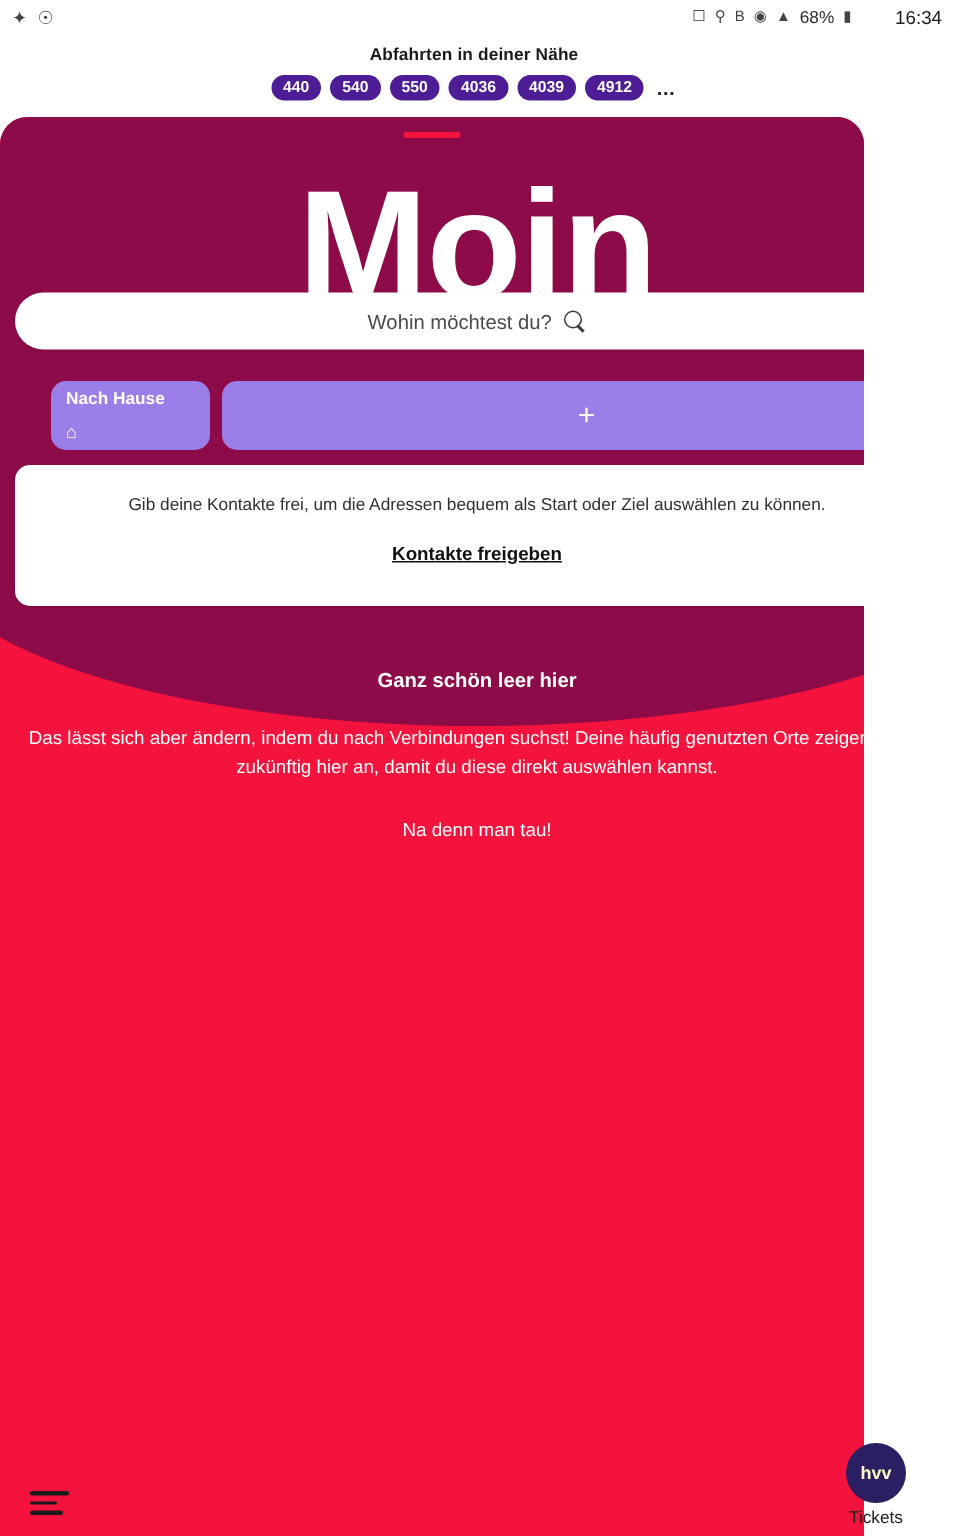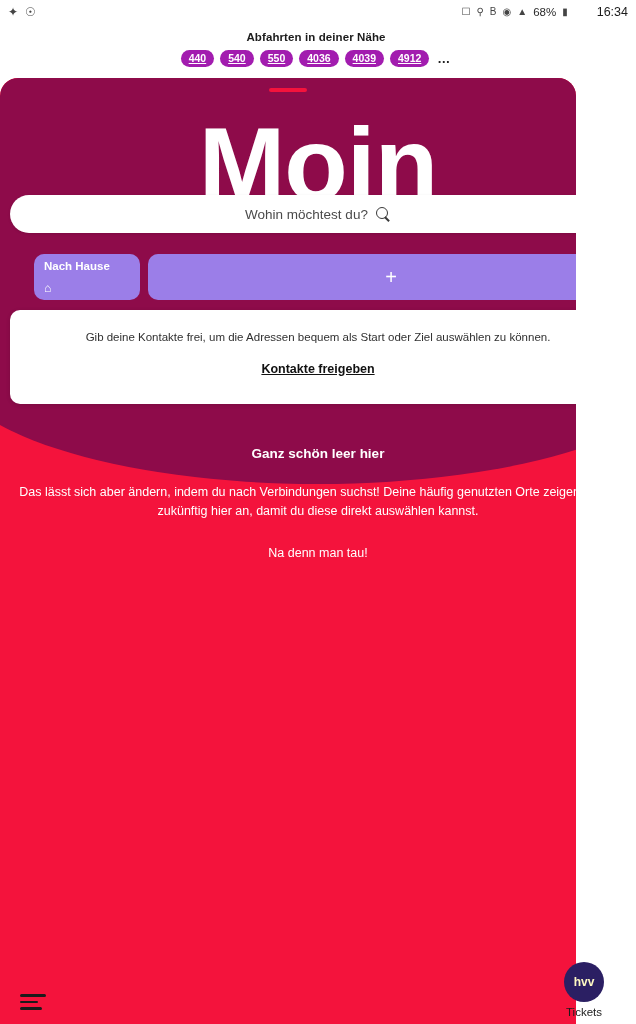--- a/index.html
+++ b/index.html
@@ -63,30 +63,29 @@
     font-weight: 700;
     letter-spacing: 0.1px;
   }
   .lines {
     margin-top: 7px;
     display: flex;
     align-items: center;
     gap: 6px;
   }
   .line-badge {
-    background: #a21caf;
+    background: #4c1d95;
     color: #ffffff;
     font-size: 10.5px;
     font-weight: 700;
     border-radius: 9px;
     padding: 2px 8px 3px 8px;
     line-height: 1.15;
     min-width: 30px;
     text-align: center;
-    text-decoration: underline;
   }
   .lines .more {
     color: #222;
     font-size: 13px;
     font-weight: 700;
     letter-spacing: 1px;
     margin-left: 2px;
   }
 
   

